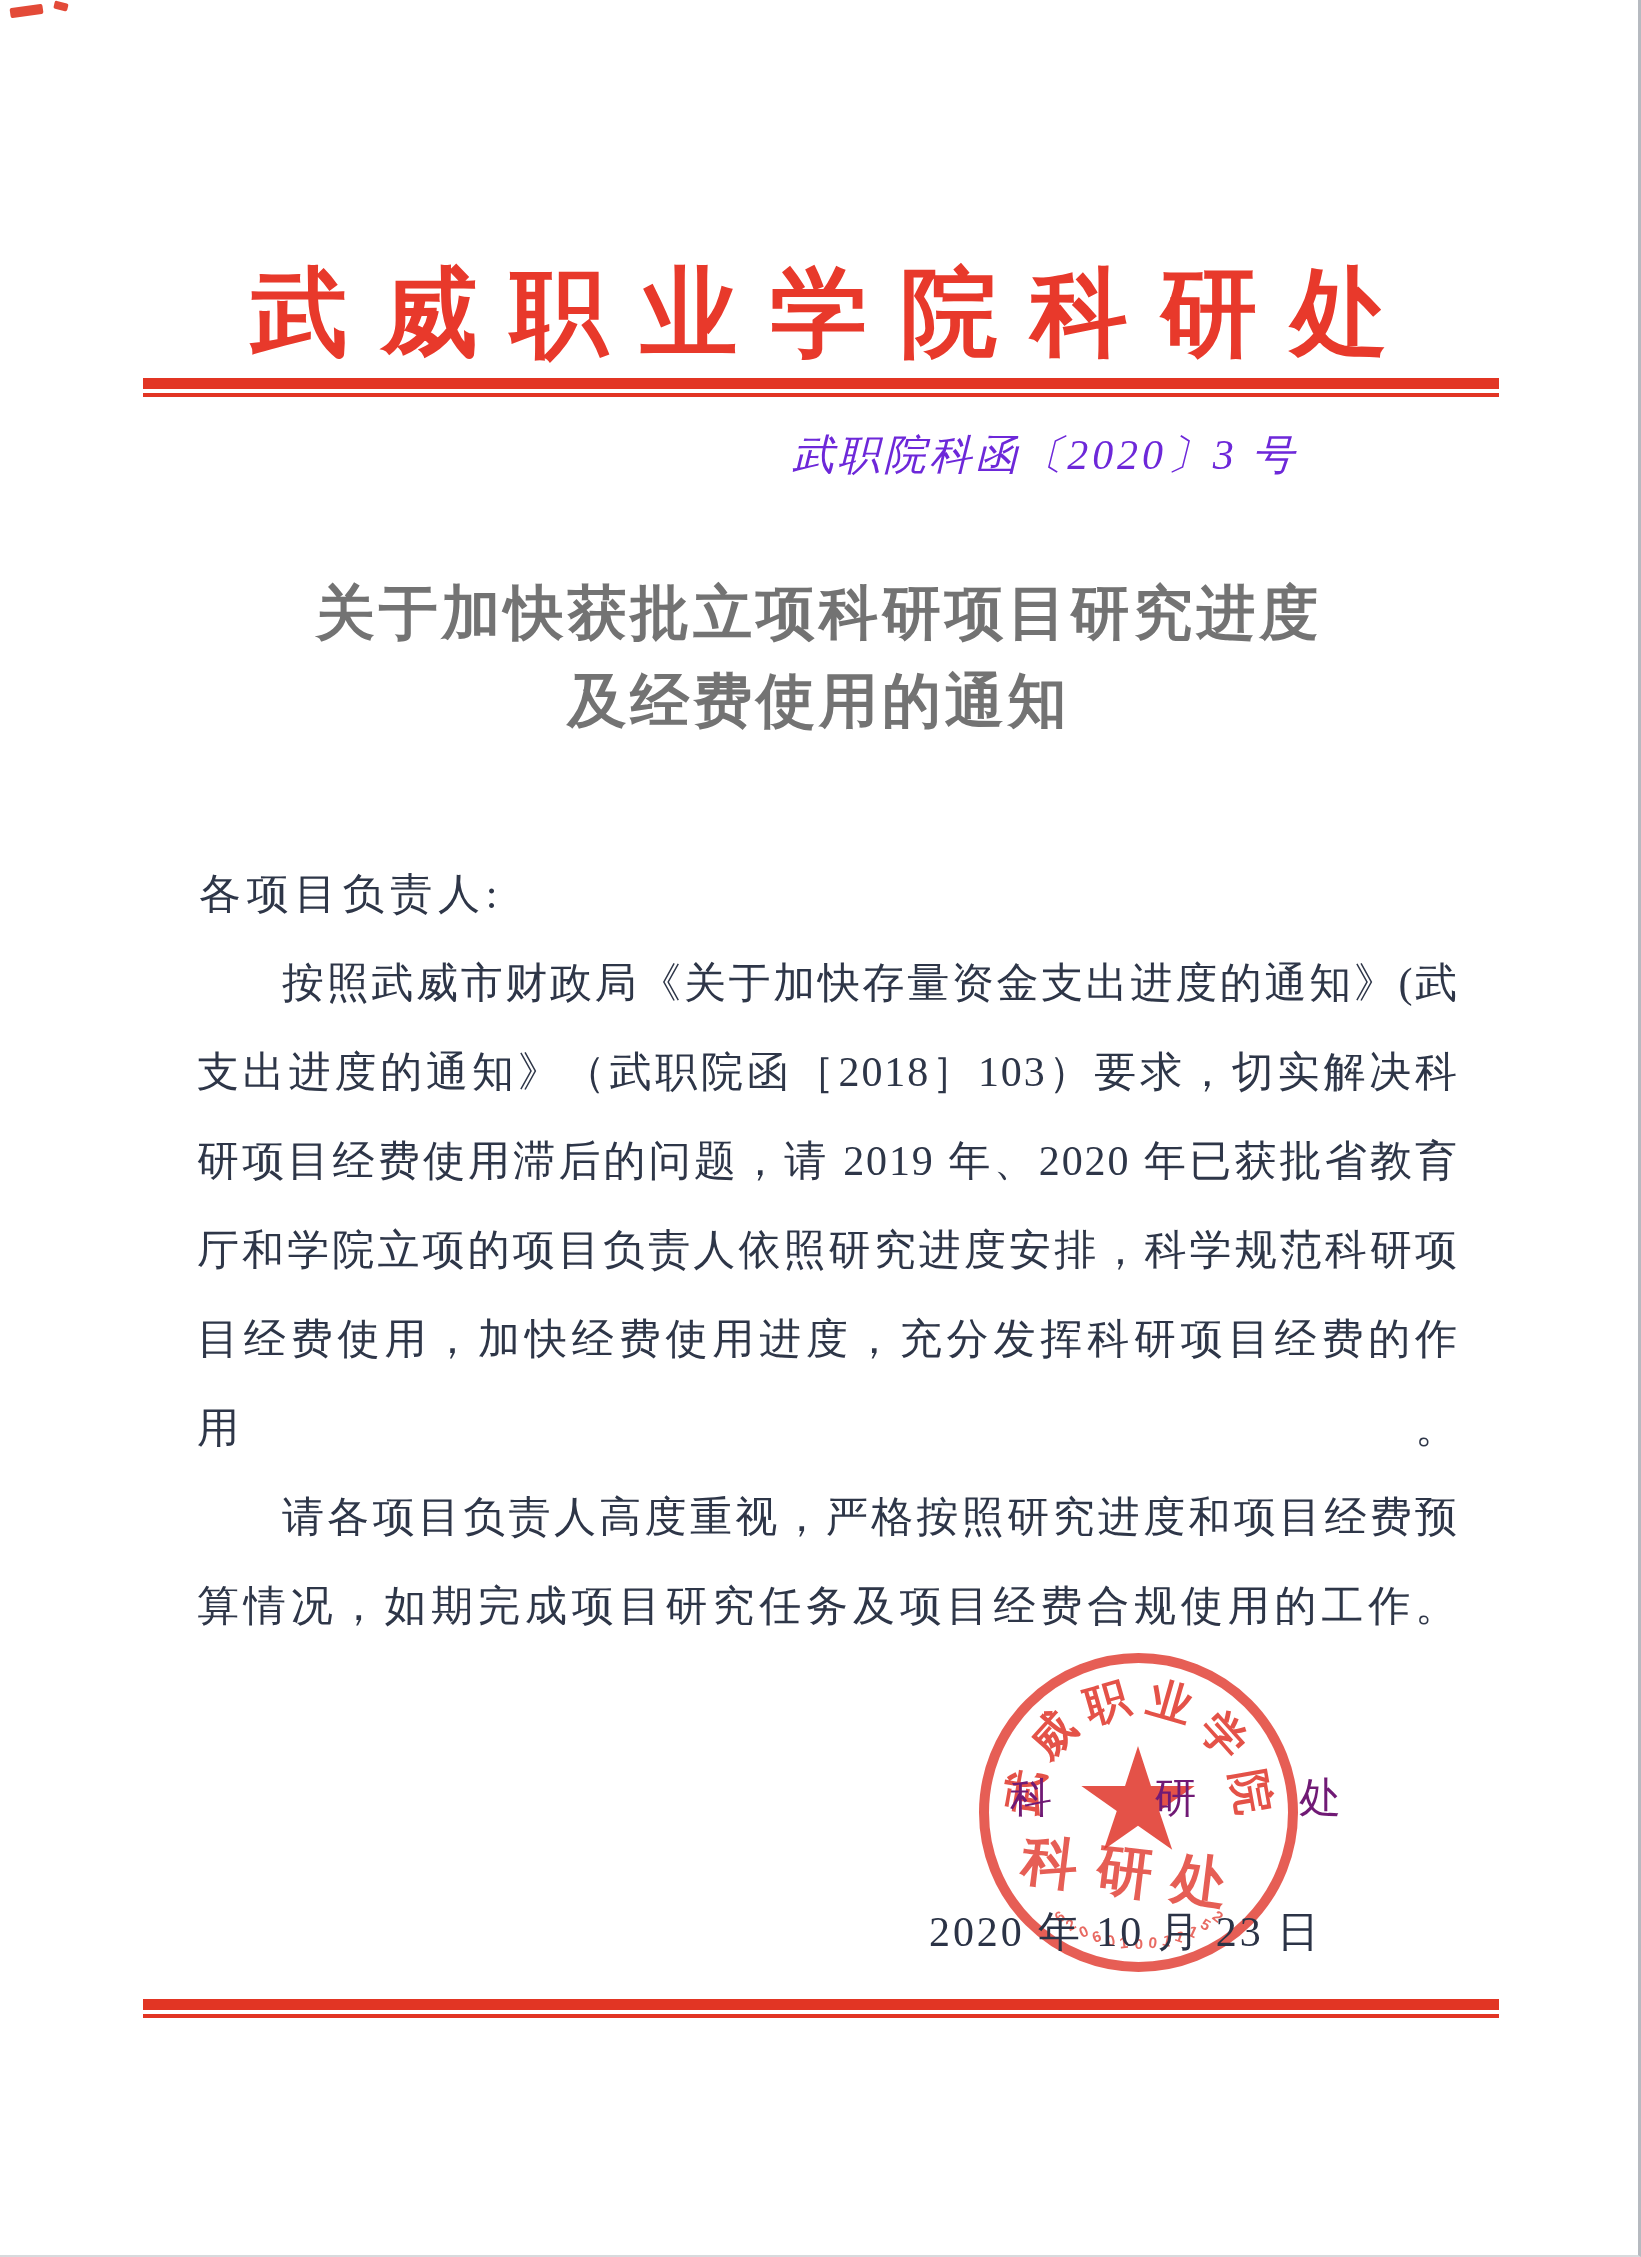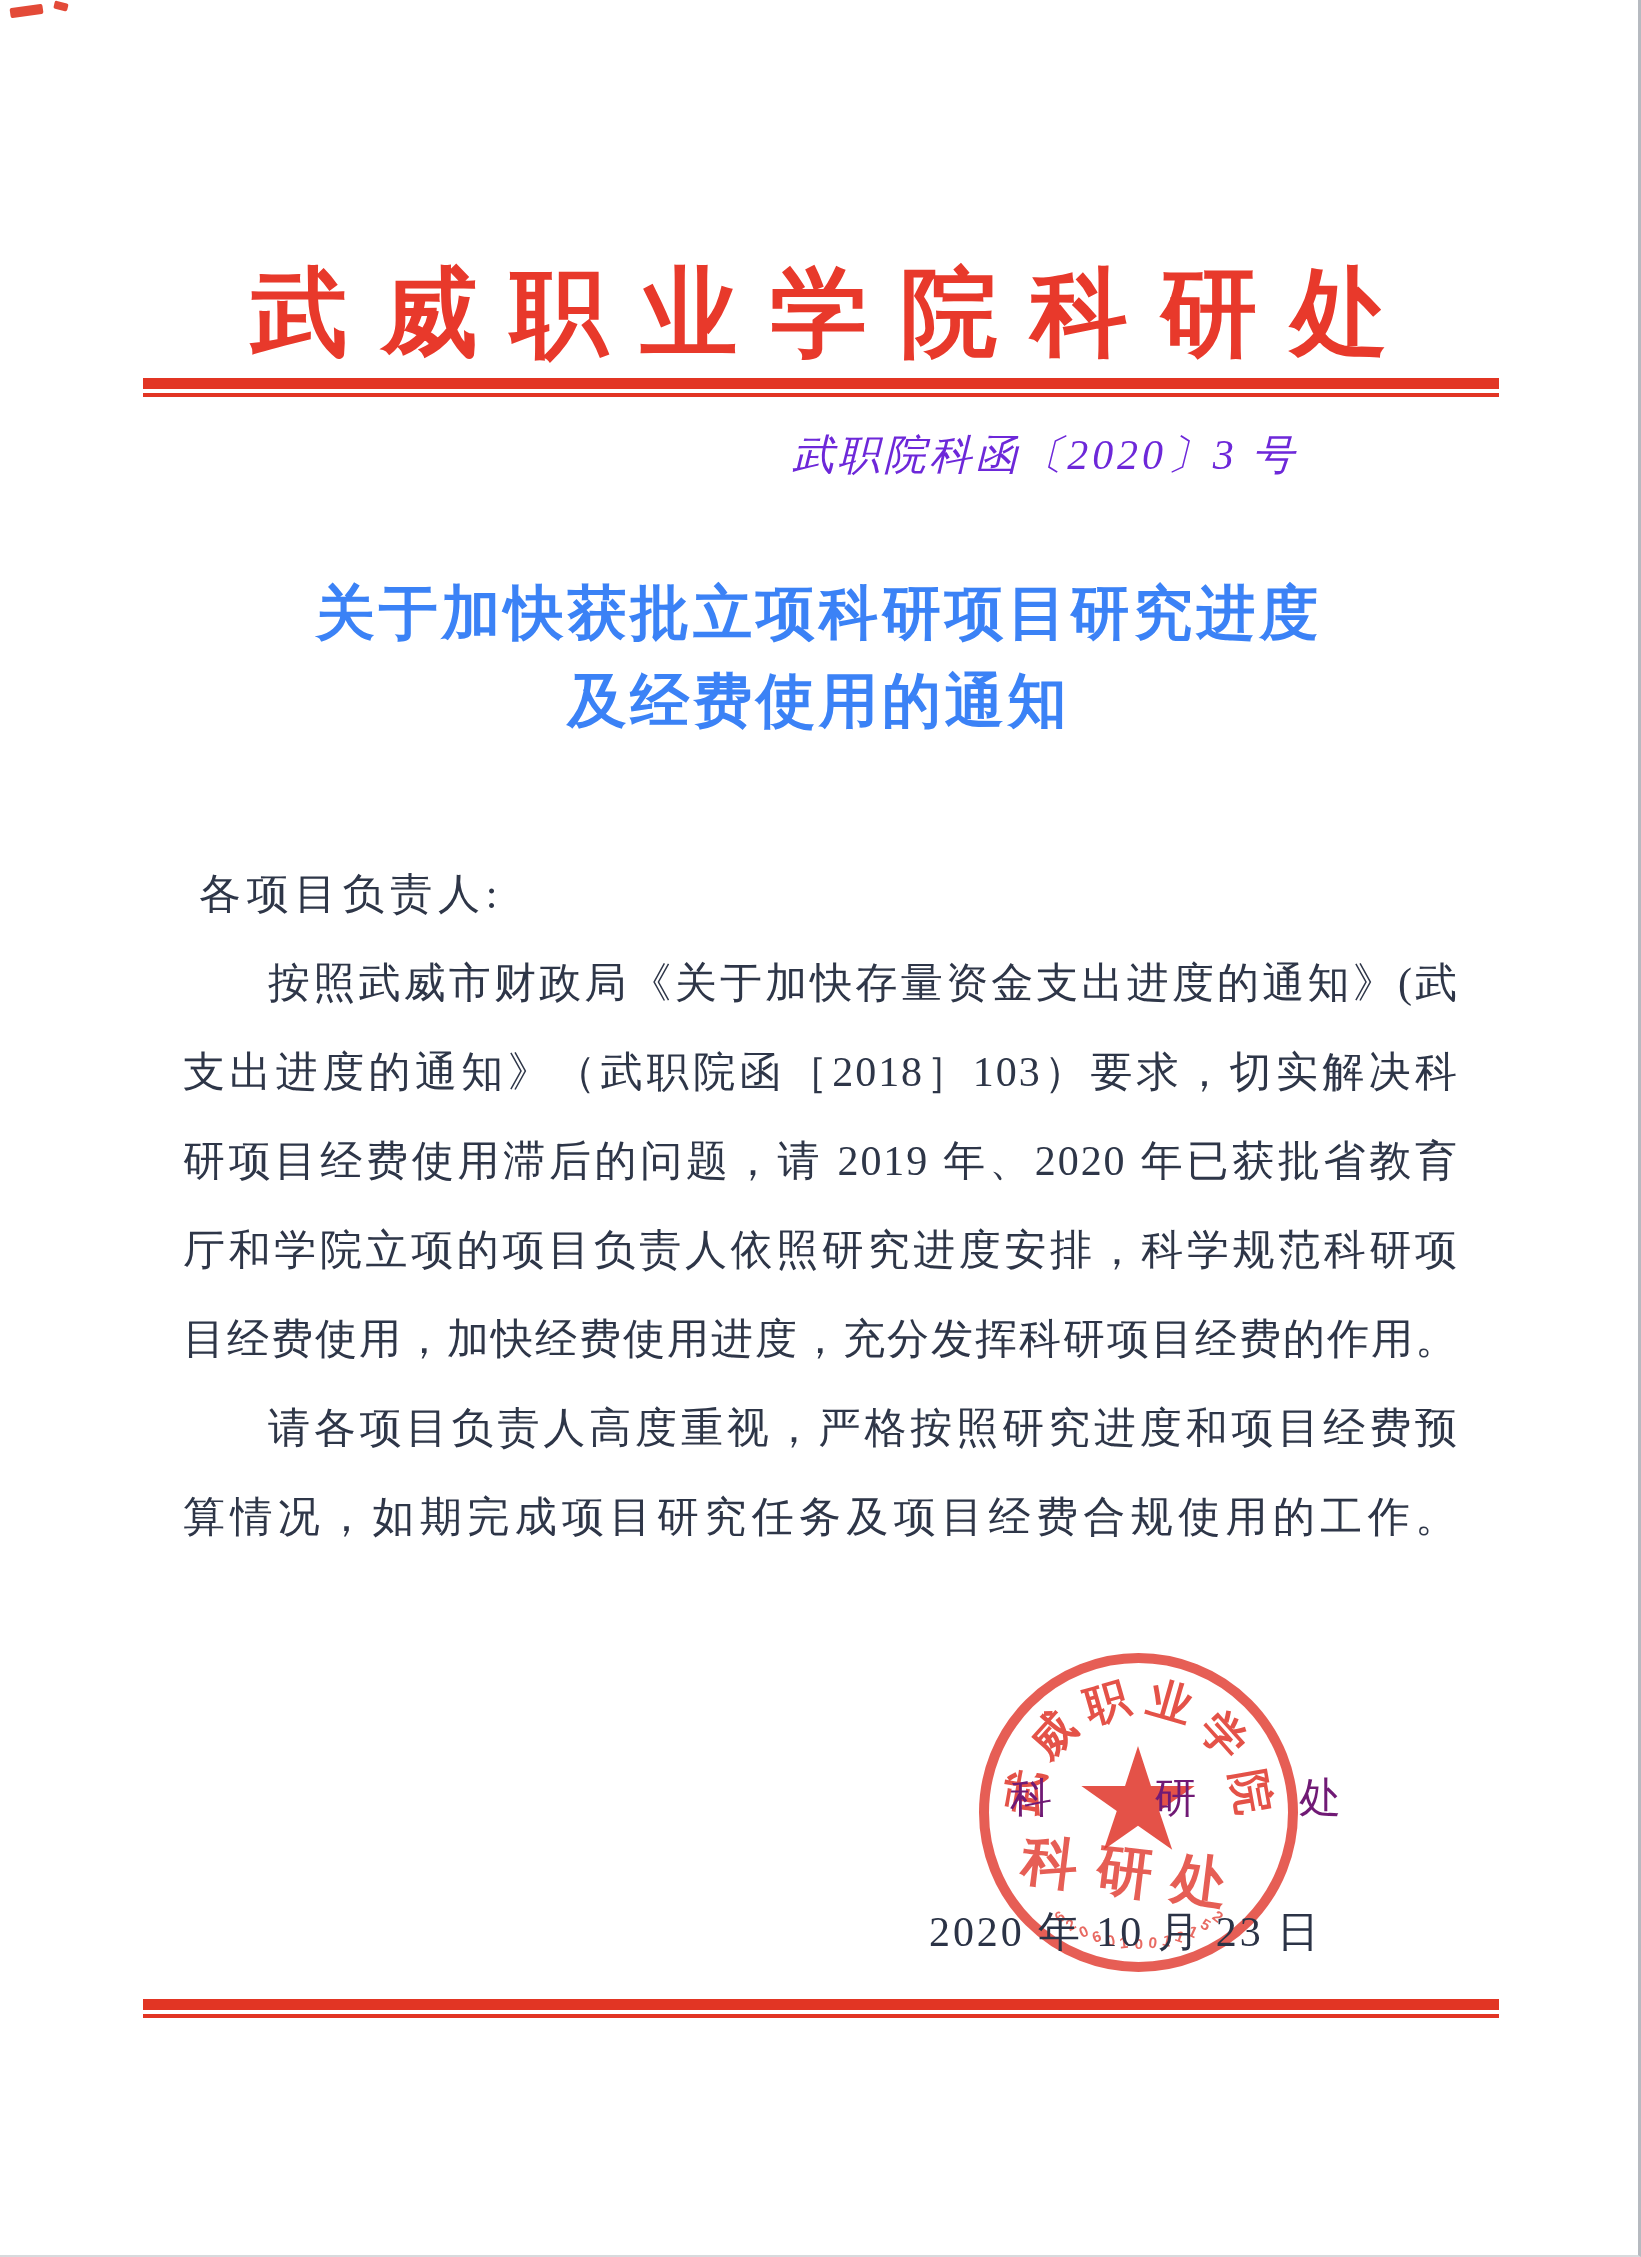--- a/index.html
+++ b/index.html
@@ -35,33 +35,34 @@
   .rule-bottom-thin{top:2014px;height:3.9px;}
 
   .doc-number{
     position:absolute;right:340px;top:427px;
     font-size:42px;color:#6d28d9;letter-spacing:3.9px;
     white-space:nowrap;
     font-style:italic;
   }
 
   .doc-title{position:absolute;left:0;width:100%;text-align:center;
-    color:#3b82f6;font-weight:700;font-size:59px;letter-spacing:3.9px;white-space:nowrap;}
+    color:#737373;font-weight:700;font-size:59px;letter-spacing:3.9px;white-space:nowrap;}
   .doc-title-1{top:574px;}
   .doc-title-2{top:662px;}
 
   .body-block{
     position:absolute;left:183px;top:850px;width:1276px;
     color:#2e3648;font-size:42px;line-height:89px;
   }
   .salutation{text-align:left;letter-spacing:5.8px;margin-left:16px;}
   .body-line{
     text-align:justify;
     text-align-last:justify;
     letter-spacing:1.9px;
+    margin-left:14px;
   }
   .indent{text-indent:85px;}
 
   
   .seal{position:absolute;left:979px;top:1653px;width:319px;height:319px;z-index:1;}
   .seal-ring{
     position:absolute;inset:0;border-radius:50%;
     border:10.6px solid rgba(224,58,47,0.82);
     box-sizing:border-box;
   }

